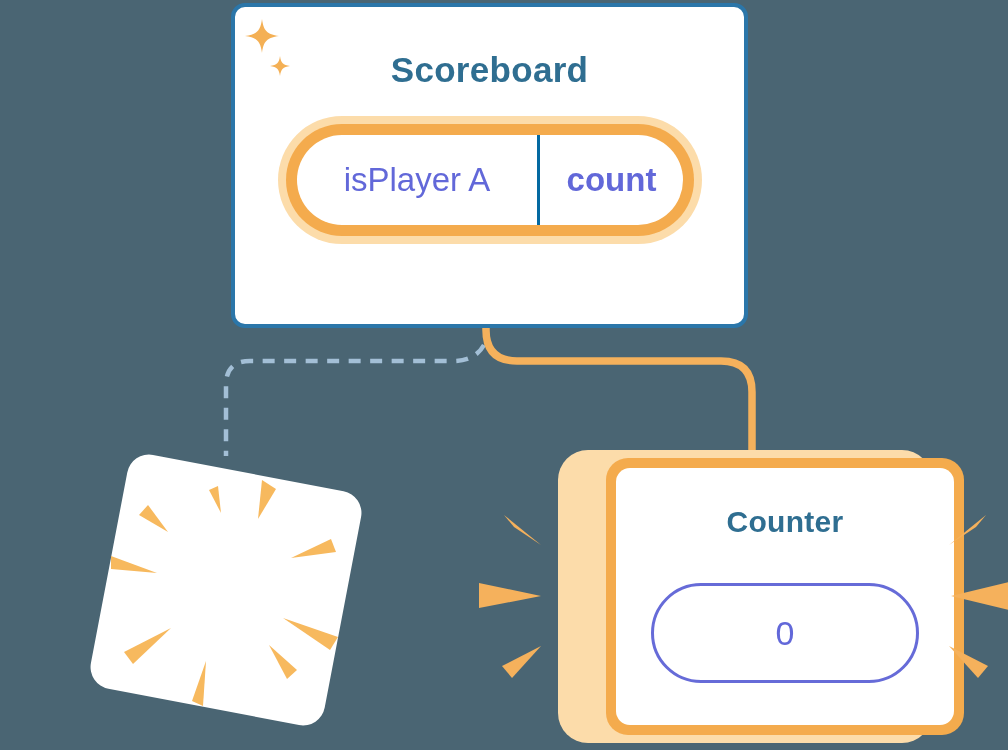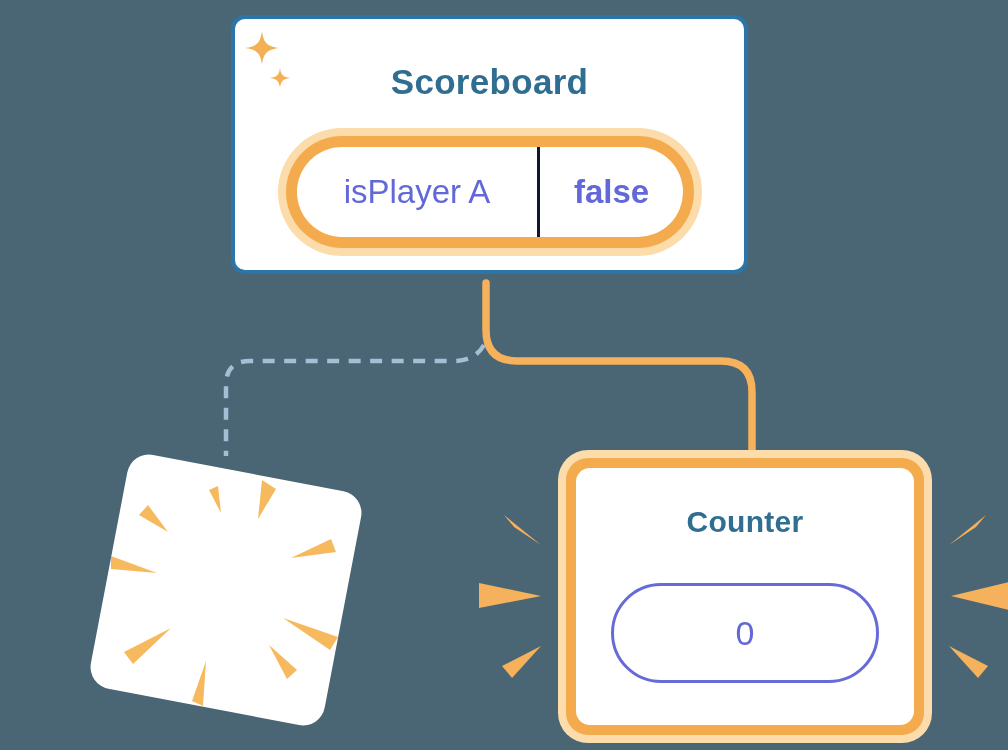--- a/index.html
+++ b/index.html
@@ -11,26 +11,25 @@
     position:relative;
     width:1008px;height:750px;
     background:#4a6573;
     overflow:hidden;
   }
   .stage svg{position:absolute;left:0;top:0;}
 
   
   .scoreboard-card{
     position:absolute;
-    left:231px;top:3px;width:517px;height:259px;
+    left:231px;top:3px;width:517px;height:325px;
     box-sizing:border-box;
     background:#ffffff;
     border:4px solid #2b76a9;
     border-radius:14px;
-    margin-top:12px;
   }
   .component-title{
     text-align:center;
     color:#2f6e91;
     font-weight:600;
     letter-spacing:.3px;
   }
   .scoreboard-card .component-title{
     margin-top:44px;
     font-size:35px;
@@ -58,40 +57,41 @@
     background:#ffffff;
     border-radius:999px;
     display:flex;
     overflow:hidden;
   }
   .state-name,.state-value{
     display:flex;align-items:center;justify-content:center;
     color:#6268d9;
     font-size:33px;
   }
-  .state-name{width:240px;border-right:3px solid #0f172a;}
+  .state-name{width:240px;border-right:3px solid #0369a1;}
   .state-value{flex:1;font-weight:700;}
 
   
   .sparkles{position:absolute;left:447px;top:85px;width:90px;height:86px;overflow:visible;}
 
   
   .counter-card-glow{
     position:absolute;
     left:558px;top:450px;width:374px;height:293px;
     box-sizing:border-box;
     background:#fcdcaa;
     border-radius:30px;
     padding:8px;
   }
   .counter-card-border{
     box-sizing:border-box;width:100%;height:100%;
     background:#f4ab4d;
     border-radius:22px;
     padding:10px;
+    margin-left:40px;
   }
   .counter-card-inner{
     box-sizing:border-box;width:100%;height:100%;
     background:#ffffff;
     border-radius:14px;
     position:relative;
   }
   .counter-card-inner .component-title{
     margin:0;
     padding-top:37px;
@@ -136,21 +136,21 @@
     <path d="M 484 345 Q 475 361 453 361 L 250 361 Q 226 361 226 385 L 226 456" fill="none" stroke="#a3bfd6" stroke-width="4.5" stroke-dasharray="12 9.5"></path>
     <path d="M 486 283 L 486 330 Q 486 361 517 361 L 721 361 Q 752 361 752 392 L 752 460" fill="none" stroke="#f5b15c" stroke-width="7.5" stroke-linecap="round"></path>
   </svg>
 
   <div class="scoreboard-card">
     <div class="component-title">Scoreboard</div>
     <div class="state-pill-glow">
       <div class="state-pill-border">
         <div class="state-pill-inner">
           <div class="state-name">isPlayer A</div>
-          <div class="state-value">false</div>
+          <div class="state-value">count</div>
         </div>
       </div>
     </div>
     <svg class="sparkles" viewBox="0 0 90 86">
       <path d="M27,12 C28.7,24 32,27.3 44,29 C32,30.7 28.7,34 27,46 C25.3,34 22,30.7 10,29 C22,27.3 25.3,24 27,12 Z" fill="#f4b055"></path>
       <path d="M45,49 C46,56 48,58 55,59 C48,60 46,62 45,69 C44,62 42,60 35,59 C42,58 44,56 45,49 Z" fill="#f4b055"></path>
     </svg>
   </div>
 
   <div class="poof-square"></div>

